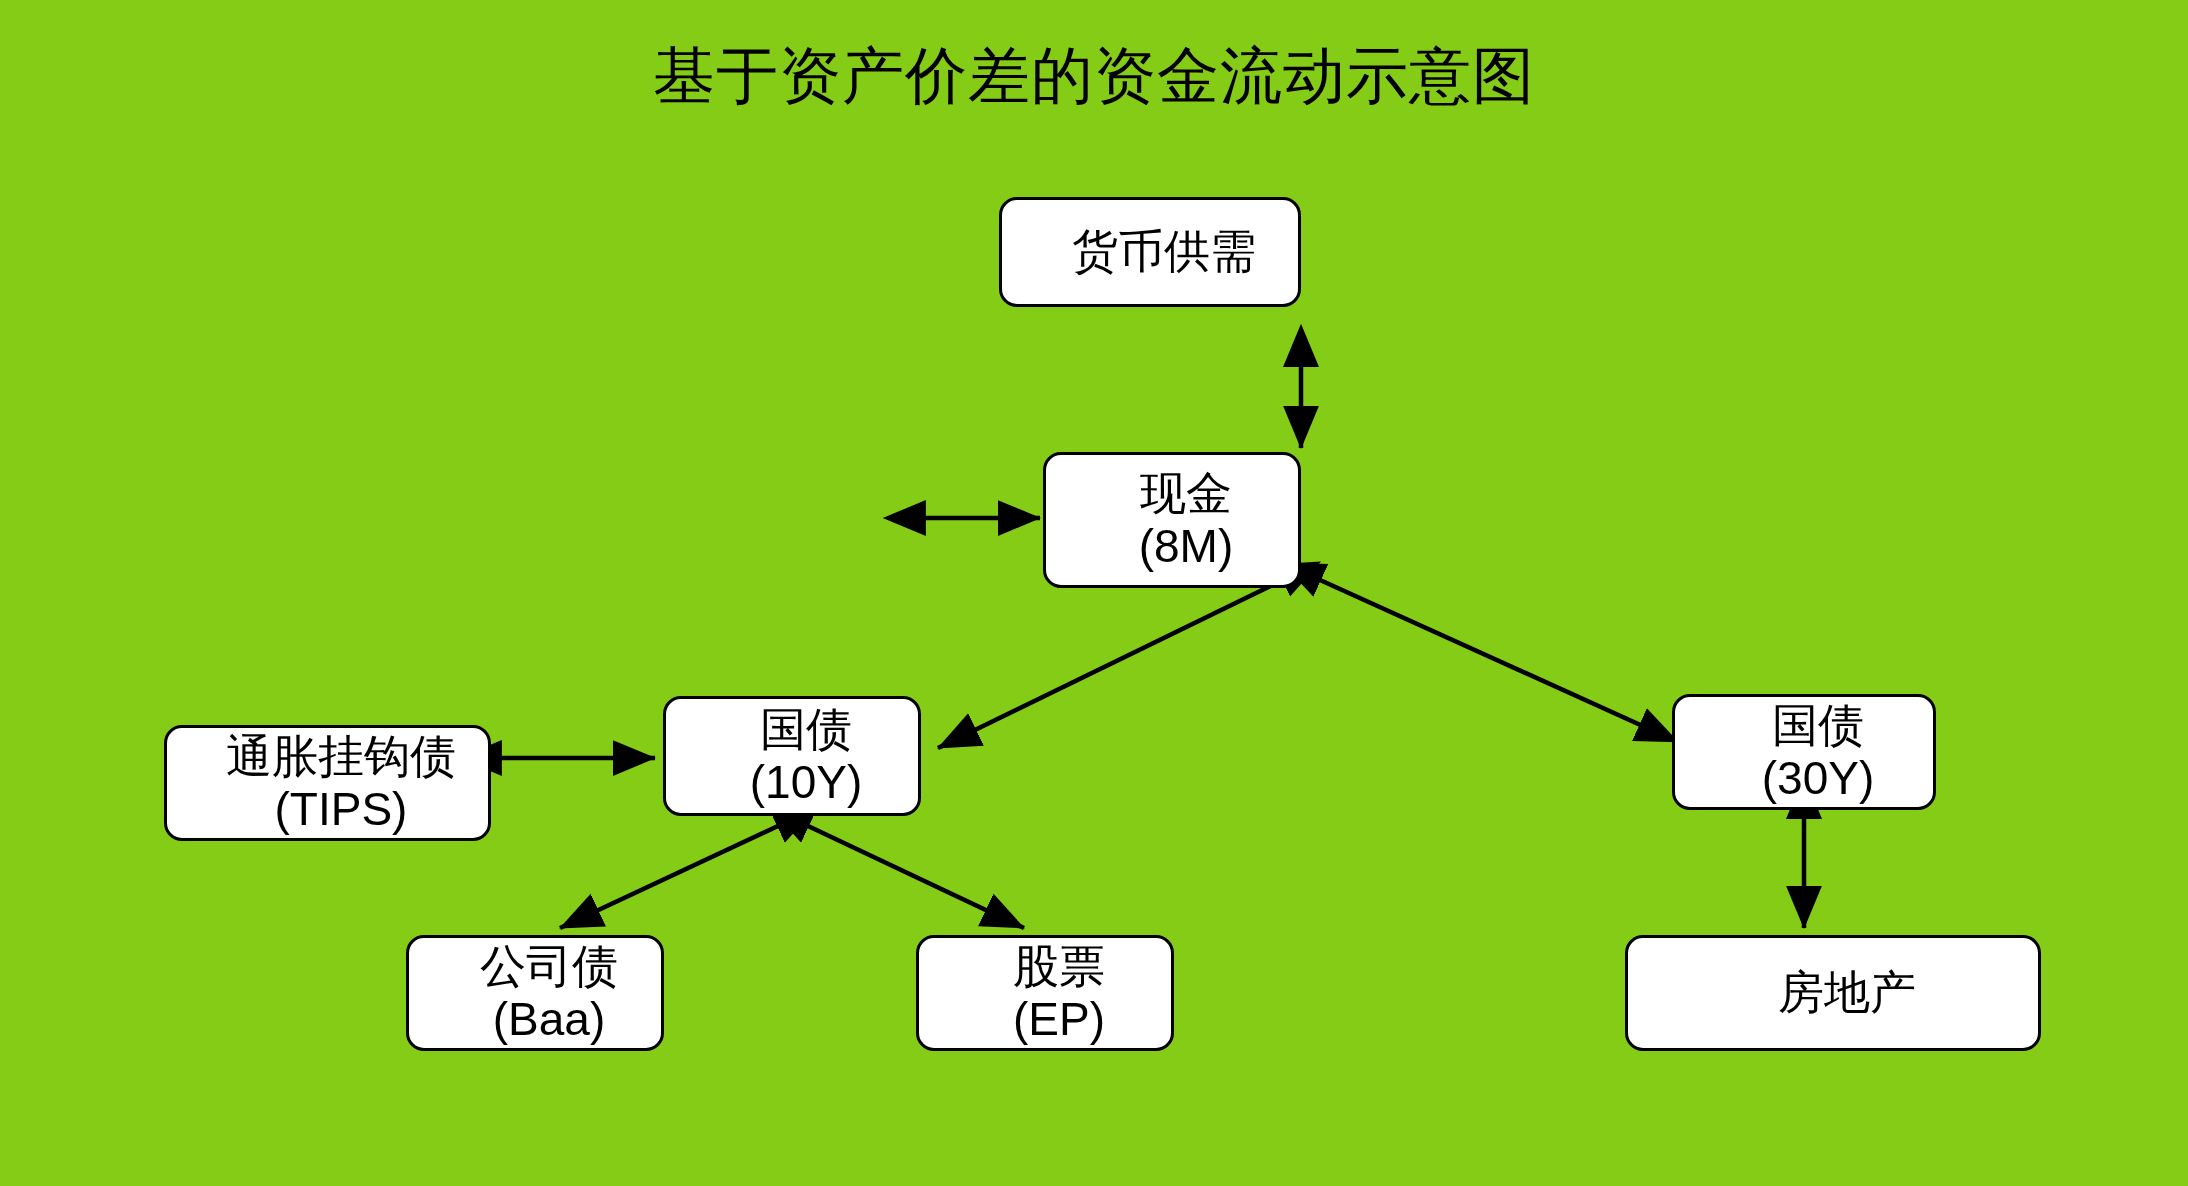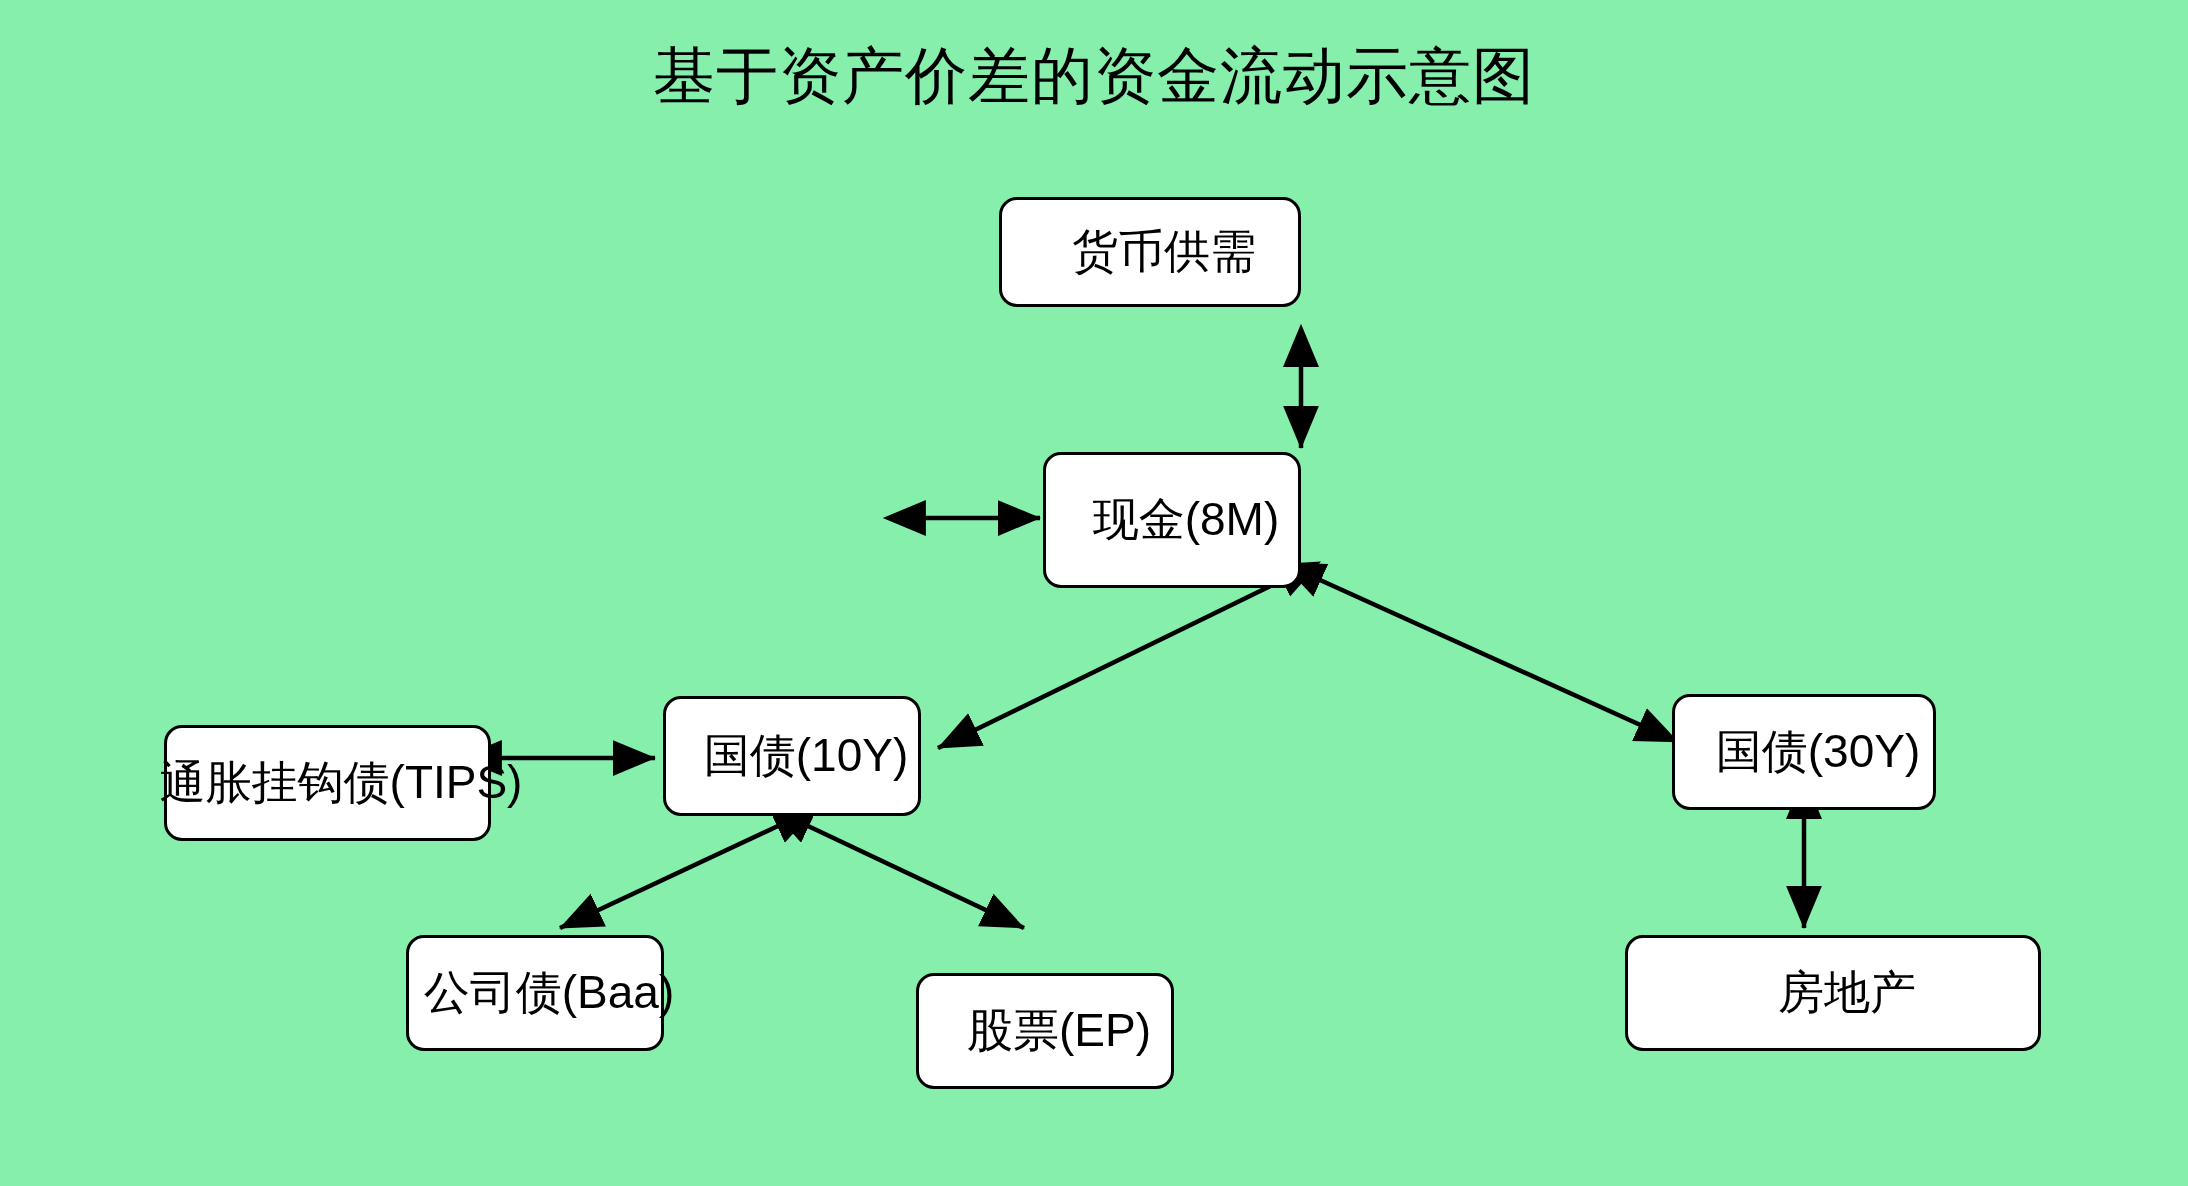--- a/index.html
+++ b/index.html
@@ -7,21 +7,21 @@
     padding: 0;
     background: #ffffff;
   }
   body {
     font-family: "Liberation Sans", "DejaVu Sans", sans-serif;
   }
   #canvas {
     position: relative;
     width: 2188px;
     height: 1186px;
-    background: #86efac;
+    background: #84cc16;
     overflow: hidden;
   }
   #diagram-title {
     position: absolute;
     left: 0;
     top: 42px;
     width: 2188px;
     text-align: center;
     font-size: 62px;
     font-weight: 400;
@@ -39,21 +39,21 @@
     pointer-events: none;
   }
   .node {
     position: absolute;
     box-sizing: border-box;
     border: 3.5px solid #000000;
     border-radius: 18px;
     background: #ffffff;
     color: #000000;
     display: flex;
-    flex-direction: row;
+    flex-direction: column;
     align-items: center;
     justify-content: center;
     font-size: 46px;
     line-height: 1.16;
     font-family: "Liberation Sans", "DejaVu Sans", sans-serif;
     white-space: nowrap;
     z-index: 5;
     padding-left: 28px;
   }
   .node .ln1 { display: block; }
@@ -116,21 +116,21 @@
   <div class="node" id="node-ust30" style="width: 264px; height: 116px; left: 1672px; top: 694px;">
     <span class="ln1">国债</span>
     <span class="ln2">(30Y)</span>
   </div>
 
   <div class="node" id="node-corp" style="width: 258px; height: 116px; left: 406px; top: 935px;">
     <span class="ln1">公司债</span>
     <span class="ln2">(Baa)</span>
   </div>
 
-  <div class="node" id="node-equity" style="width: 258px; height: 116px; left: 916px; top: 935px; margin-top: 38px;">
+  <div class="node" id="node-equity" style="width: 258px; height: 116px; left: 916px; top: 935px;">
     <span class="ln1">股票</span>
     <span class="ln2">(EP)</span>
   </div>
 
   <div class="node" id="node-mortgage" style="width: 416px; height: 116px; left: 1625px; top: 935px;">
     <span class="ln1">房地产</span>
   </div>
 
 </div>
 

